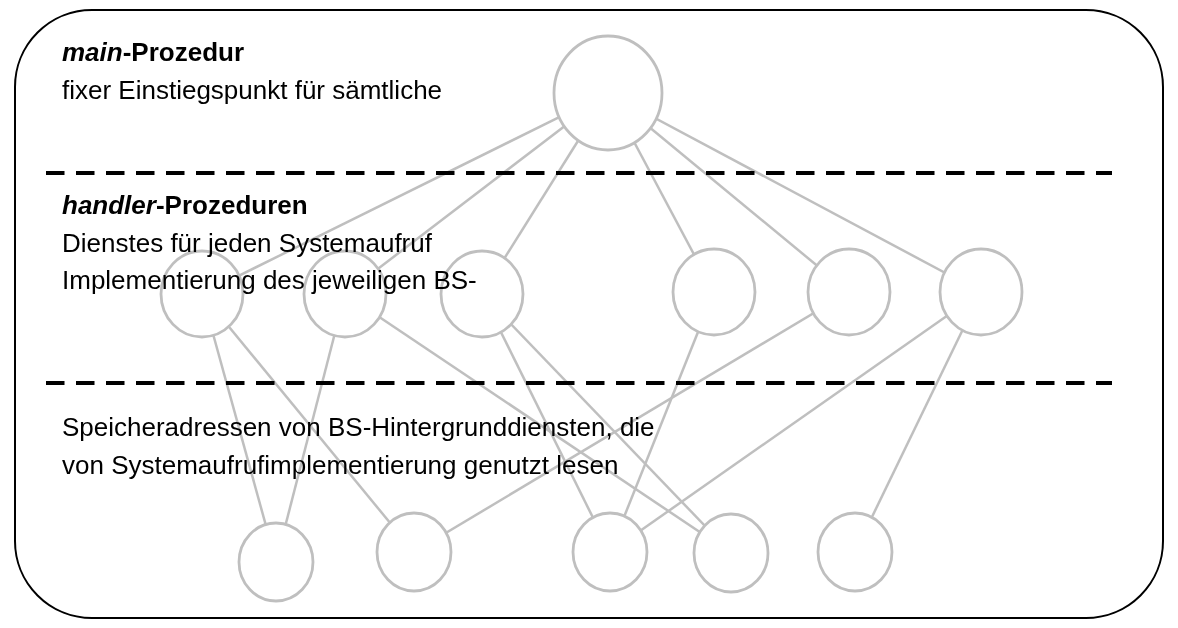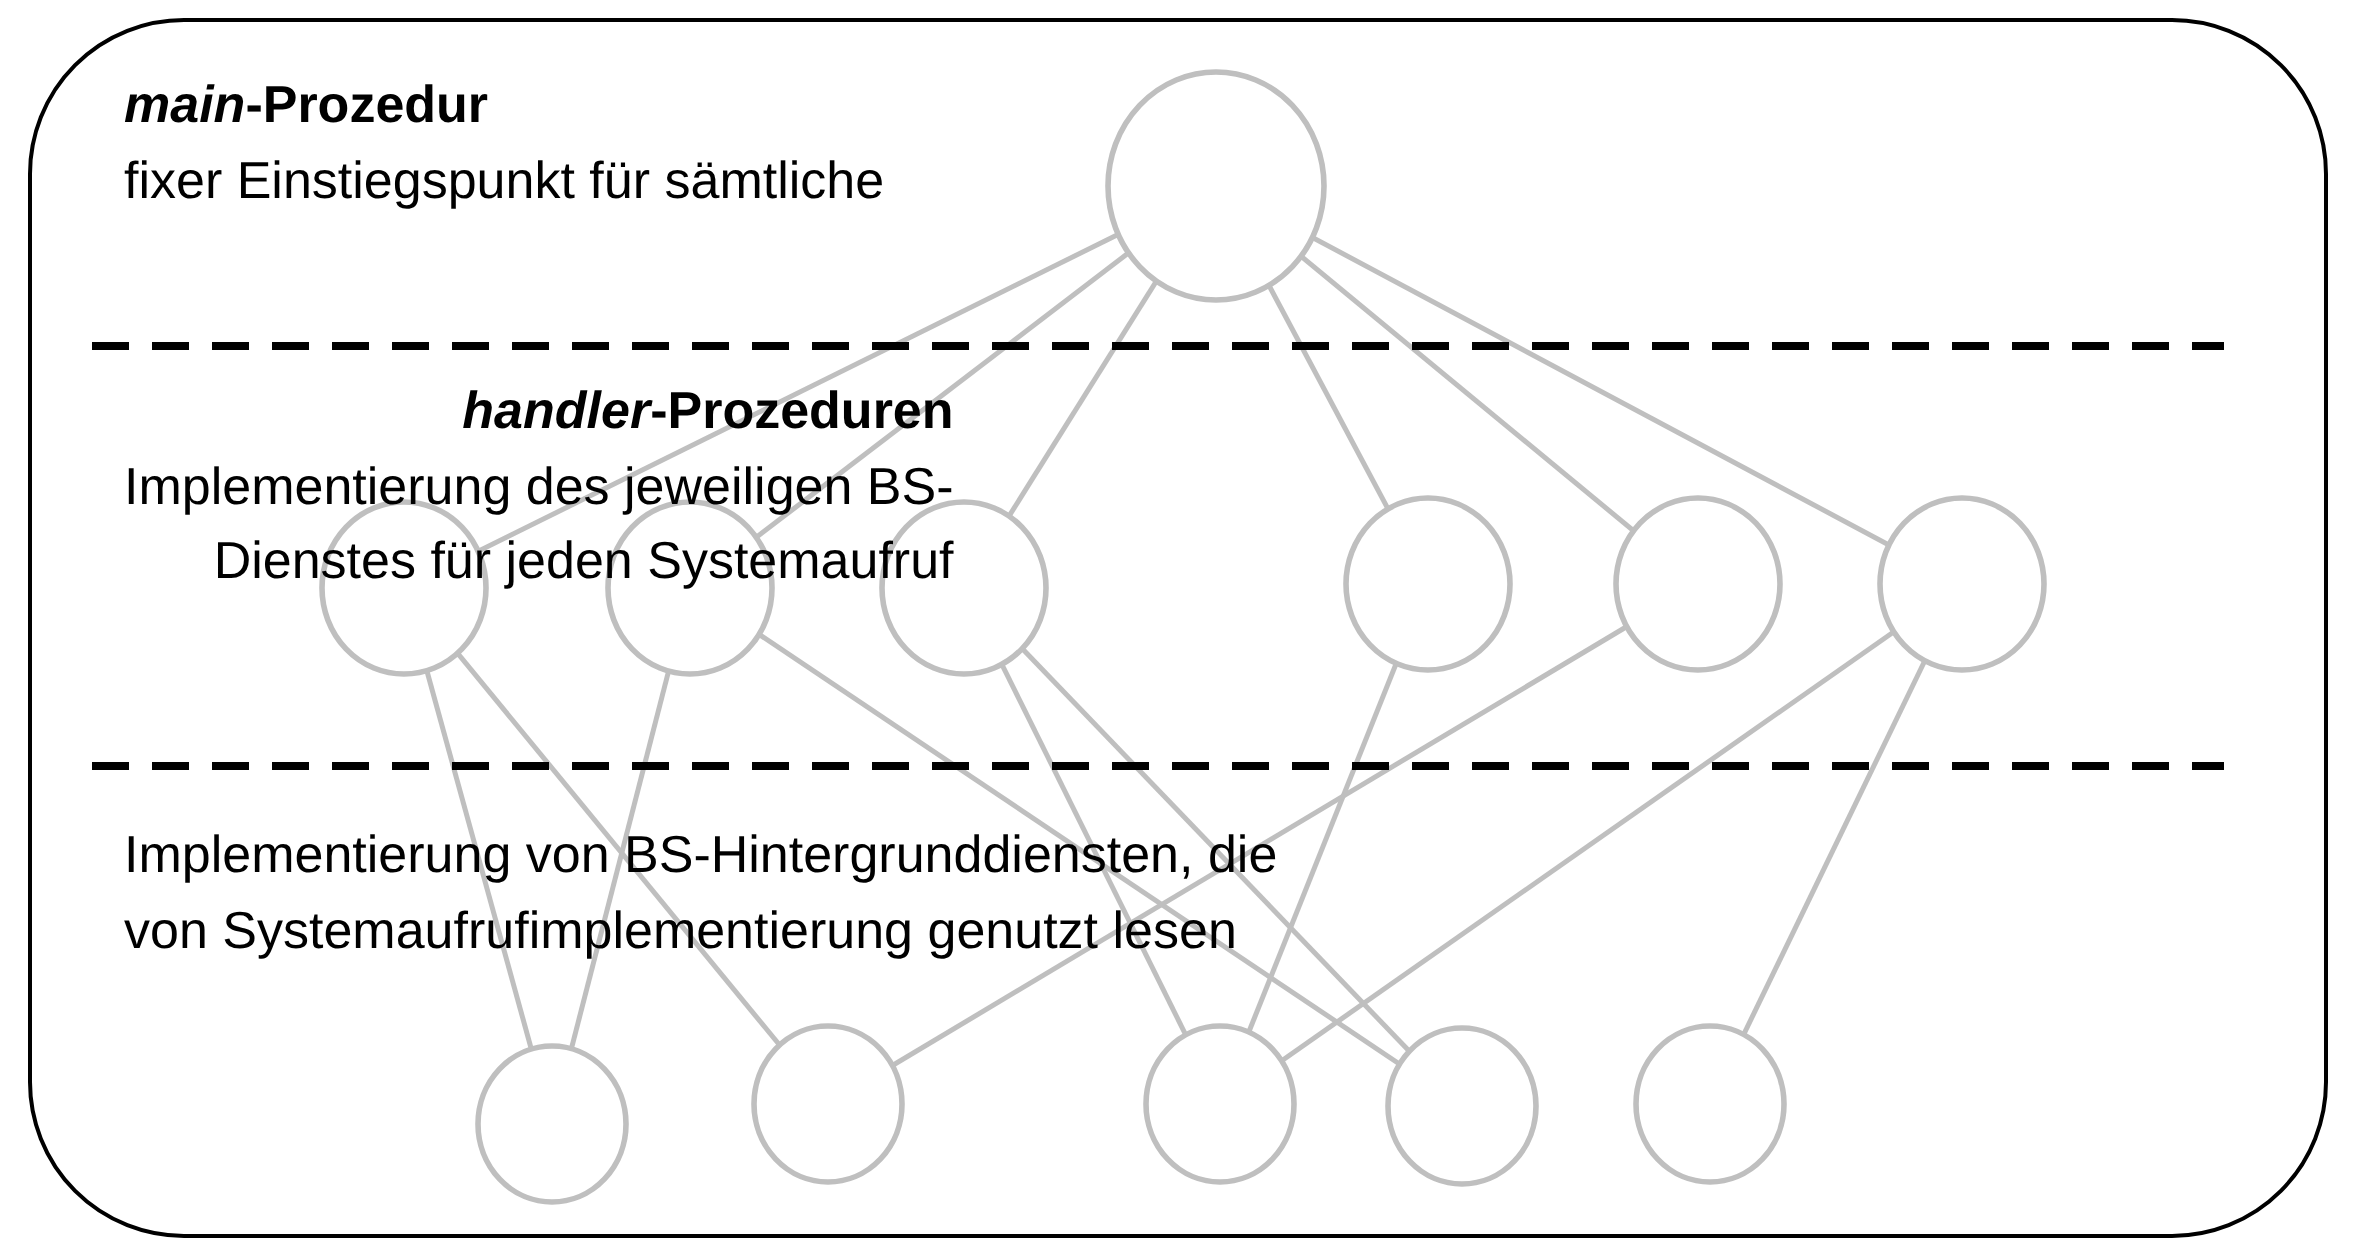--- a/index.html
+++ b/index.html
@@ -27,21 +27,21 @@
     color:#000000;
     font-size:26px;
     line-height:37.5px;
     white-space:nowrap;
     z-index:2;
   }
   .label-title{font-weight:bold;}
   .title-italic{font-style:italic;font-weight:bold;}
   .title-rest{font-weight:bold;}
   #block-main{top:34px;}
-  #block-handler{top:187px;text-align:right;}
+  #block-handler{top:187px;}
   #block-utility{top:409px;}
 </style>
 </head>
 <body>
 
 <div id="canvas">
 
   <div id="frame"></div>
 
   <svg id="graph" xmlns="http://www.w3.org/2000/svg" viewBox="0 0 1178 628">
@@ -77,22 +77,22 @@
       <ellipse cx="855" cy="552" rx="37" ry="39" fill="#ffffff" stroke="#bfbfbf" stroke-width="2.8"></ellipse>
     </svg>
 
   <div class="label-block" id="block-main">
     <div class="label-title"><span class="title-italic">main</span><span class="title-rest">-Prozedur</span></div>
     <div>fixer Einstiegspunkt für sämtliche</div>
   </div>
 
   <div class="label-block" id="block-handler">
     <div class="label-title"><span class="title-italic">handler</span><span class="title-rest">-Prozeduren</span></div>
+    <div>Dienstes für jeden Systemaufruf</div>
     <div>Implementierung des jeweiligen BS-</div>
-    <div>Dienstes für jeden Systemaufruf</div>
   </div>
 
   <div class="label-block" id="block-utility">
-    <div>Implementierung von BS-Hintergrunddiensten, die</div>
+    <div>Speicheradressen von BS-Hintergrunddiensten, die</div>
     <div>von Systemaufrufimplementierung genutzt lesen</div>
   </div>
 
 </div>
 
 </body></html>

